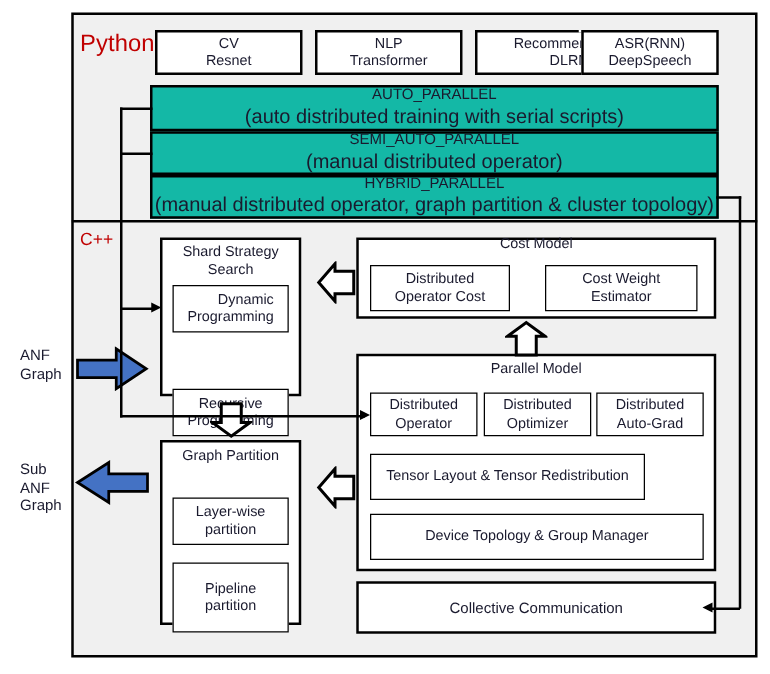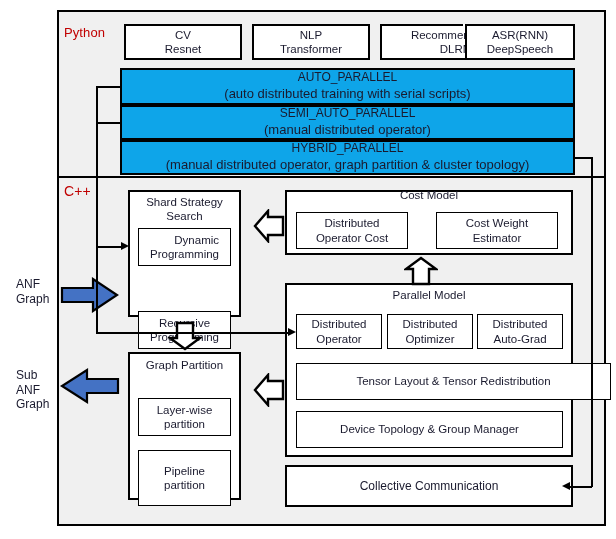--- a/index.html
+++ b/index.html
@@ -21,21 +21,21 @@
     position: absolute;
     border: 2px solid #000;
     background: #f0f0f0;
   }
   #python-band { left: 57px;  top: 10px;  width: 549px; height: 168px; }
   #cpp-band    { left: 57px;  top: 176px; width: 549px; height: 350px; }
 
   .lang-label {
     position: absolute;
     color: #c00000;
-    font-size: 13px;
+    font-size: 19px;
     line-height: 1.05;
     white-space: pre;
     letter-spacing: .1px;
   }
   #python-label { left: 64px; top: 26px; }
   #cpp-label    { left: 64px; top: 184px; font-size: 14px; }
 
   
   .box {
     position: absolute;
@@ -65,35 +65,35 @@
     color: #1a1a2e;
     line-height: 1.2;
     white-space: pre-line;
   }
 
   
   .pmode {
     position: absolute;
     left: 120px;
     width: 455px;
-    background: #0ea5e9;
+    background: #14b8a6;
     border: 2px solid #000;
     display: flex;
     flex-direction: column;
     align-items: center;
     justify-content: center;
     text-align: center;
     font-size: 12px;
     color: #1a1a2e;
     line-height: 1.3;
   }
   #pm0 { top: 68px;  height: 37px; }
   #pm1 { top: 105px; height: 35px; }
   #pm2 { top: 140px; height: 35px; }
-  .pmode .t2 { font-size: 13px; }
+  .pmode .t2 { font-size: 16px; }
 
   
   .side-label {
     position: absolute;
     font-size: 12px;
     color: #1a1a2e;
     line-height: 1.22;
     white-space: pre-line;
     text-align: left;
   }
@@ -204,21 +204,21 @@
   </div>
   <div class="box thin" style="left:387px;top:314px;width:86px;height:35px;">
     <span>Distributed
 Optimizer</span>
   </div>
   <div class="box thin" style="left:477px;top:314px;width:86px;height:35px;">
     <span>Distributed
 Auto-Grad</span>
   </div>
 
-  <div class="box thin" style="left:296px;top:363px;width:315px;height:37px;">
+  <div class="box thin" style="left:296px;top:363px;width:220px;height:37px;">
     <span>Tensor Layout &amp; Tensor Redistribution</span>
   </div>
   <div class="box thin" style="left:296px;top:411px;width:267px;height:37px;">
     <span>Device Topology &amp; Group Manager</span>
   </div>
 
   <div class="box" style="left:285px;top:465px;width:288px;height:42px;border-width:2.5px;font-size:12px;">
     <span>Collective Communication</span>
   </div>
 

